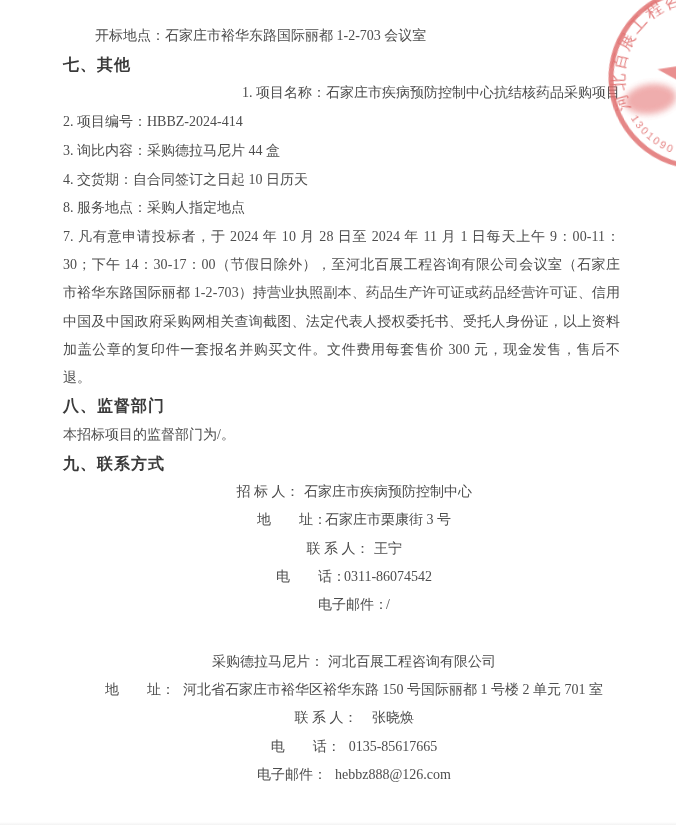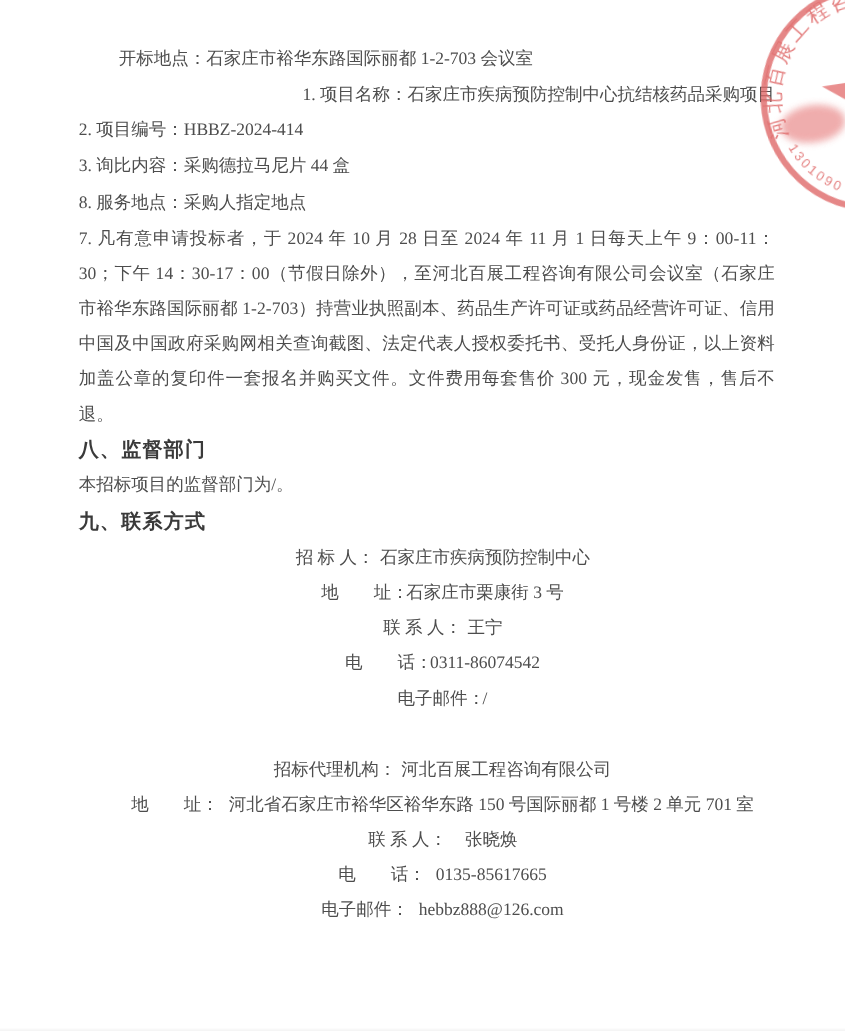--- a/index.html
+++ b/index.html
@@ -9,21 +9,21 @@
     font-family: "Liberation Serif", "DejaVu Serif", serif;
     color: #4d4d4d;
   }
   .page {
     position: relative;
     width: 676px; height: 825px;
     background: #ffffff;
     overflow: hidden;
   }
   .content {
-    padding: 34px 56px 0 63px;
+    padding: 22px 56px 0 63px;
     font-size: 14px;
   }
   .line {
     line-height: 28.7px;
     white-space: pre;
   }
   .heading {
     font-family: "Liberation Sans", "DejaVu Sans", sans-serif;
     font-weight: 700;
     font-size: 16px;
@@ -67,24 +67,26 @@
   }
 </style>
 </head>
 <body>
 
 <div class="page">
   <div class="content">
 
     <div class="line indent-open">开标地点：石家庄市裕华东路国际丽都 1-2-703 会议室</div>
 
+    <div class="heading">七、其他</div>
 
     <div class="line indent-item1">1. 项目名称：石家庄市疾病预防控制中心抗结核药品采购项目</div>
     <div class="line">2. 项目编号：HBBZ-2024-414</div>
     <div class="line">3. 询比内容：采购德拉马尼片 44 盒</div>
+    <div class="line">4. 交货期：自合同签订之日起 10 日历天</div>
     <div class="line">8. 服务地点：采购人指定地点</div>
 
     <div class="para">7. 凡有意申请投标者，于 2024 年 10 月 28 日至 2024 年 11 月 1 日每天上午 9：00-11：30；下午 14：30-17：00（节假日除外），至河北百展工程咨询有限公司会议室（石家庄市裕华东路国际丽都 1-2-703）持营业执照副本、药品生产许可证或药品经营许可证、信用中国及中国政府采购网相关查询截图、法定代表人授权委托书、受托人身份证，以上资料加盖公章的复印件一套报名并购买文件。文件费用每套售价 300 元，现金发售，售后不退。</div>
 
     <div class="heading">八、监督部门</div>
     <div class="line indent-body">本招标项目的监督部门为/。</div>
 
     <div class="heading">九、联系方式</div>
 
     <div class="contact-row">
@@ -99,21 +101,21 @@
     <div class="contact-row">
       <span class="clabel">电　　话：</span><span class="cvalue">0311-86074542</span>
     </div>
     <div class="contact-row">
       <span class="clabel">电子邮件：</span><span class="cvalue">/</span>
     </div>
 
     <div class="block-gap"></div>
 
     <div class="contact-row">
-      <span class="clabel-wide">招标代理机构：</span><span class="cvalue">河北百展工程咨询有限公司</span>
+      <span class="clabel-wide">采购德拉马尼片：</span><span class="cvalue">河北百展工程咨询有限公司</span>
     </div>
     <div class="contact-row">
       <span class="clabel">地　　址：</span><span class="cvalue-agency">河北省石家庄市裕华区裕华东路 150 号国际丽都 1 号楼 2 单元 701 室</span>
     </div>
     <div class="contact-row">
       <span class="clabel">联 系 人：</span><span class="cvalue-agency">张晓焕</span>
     </div>
     <div class="contact-row">
       <span class="clabel">电　　话：</span><span class="cvalue-agency">0135-85617665</span>
     </div>

